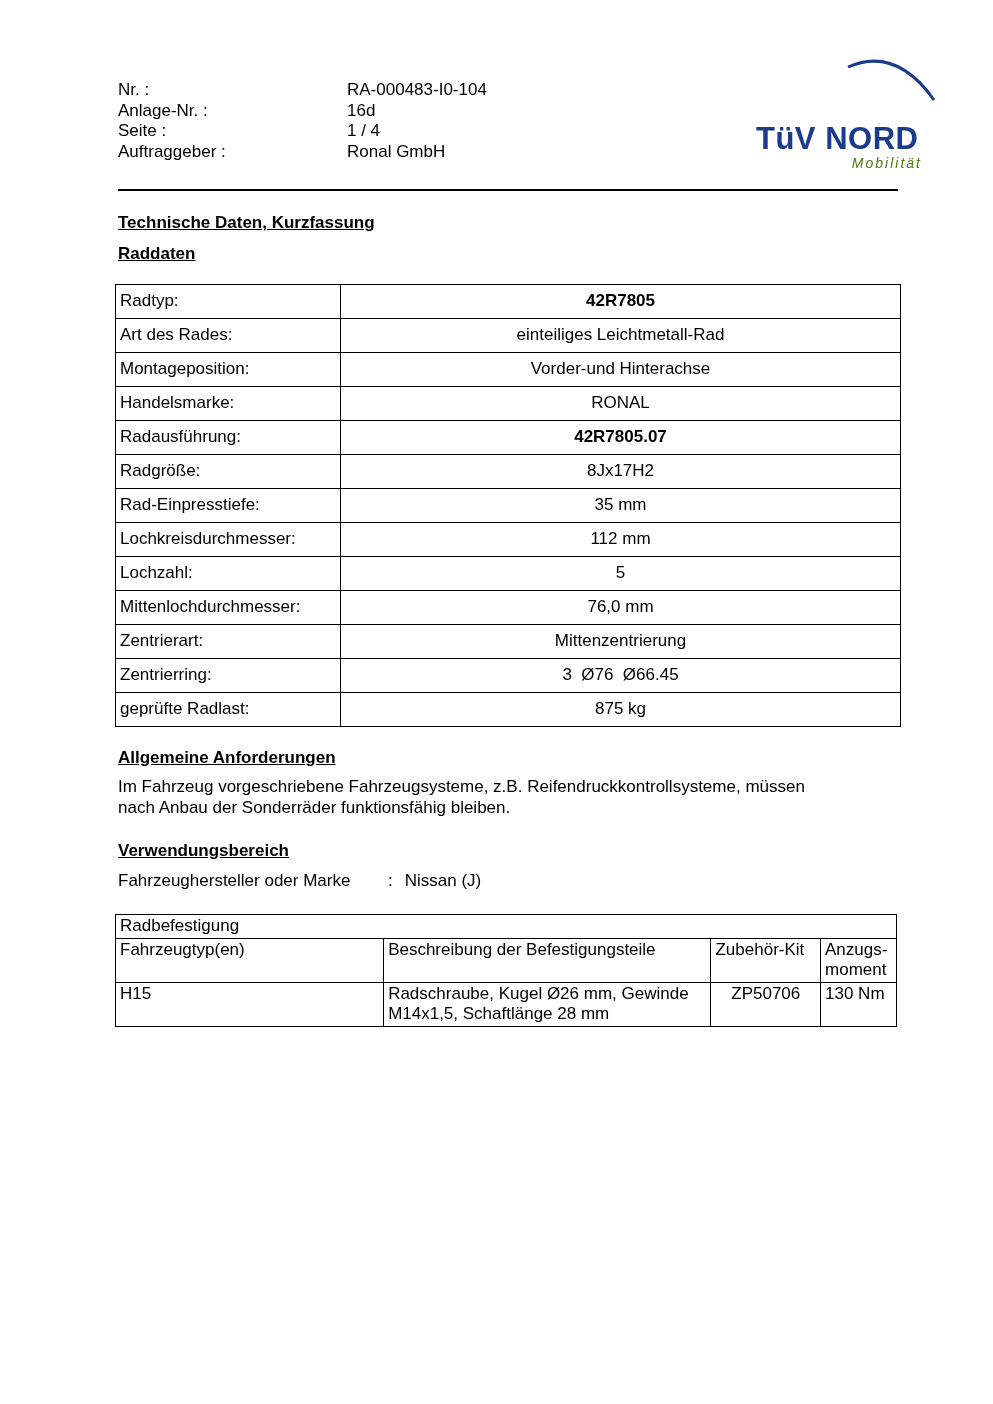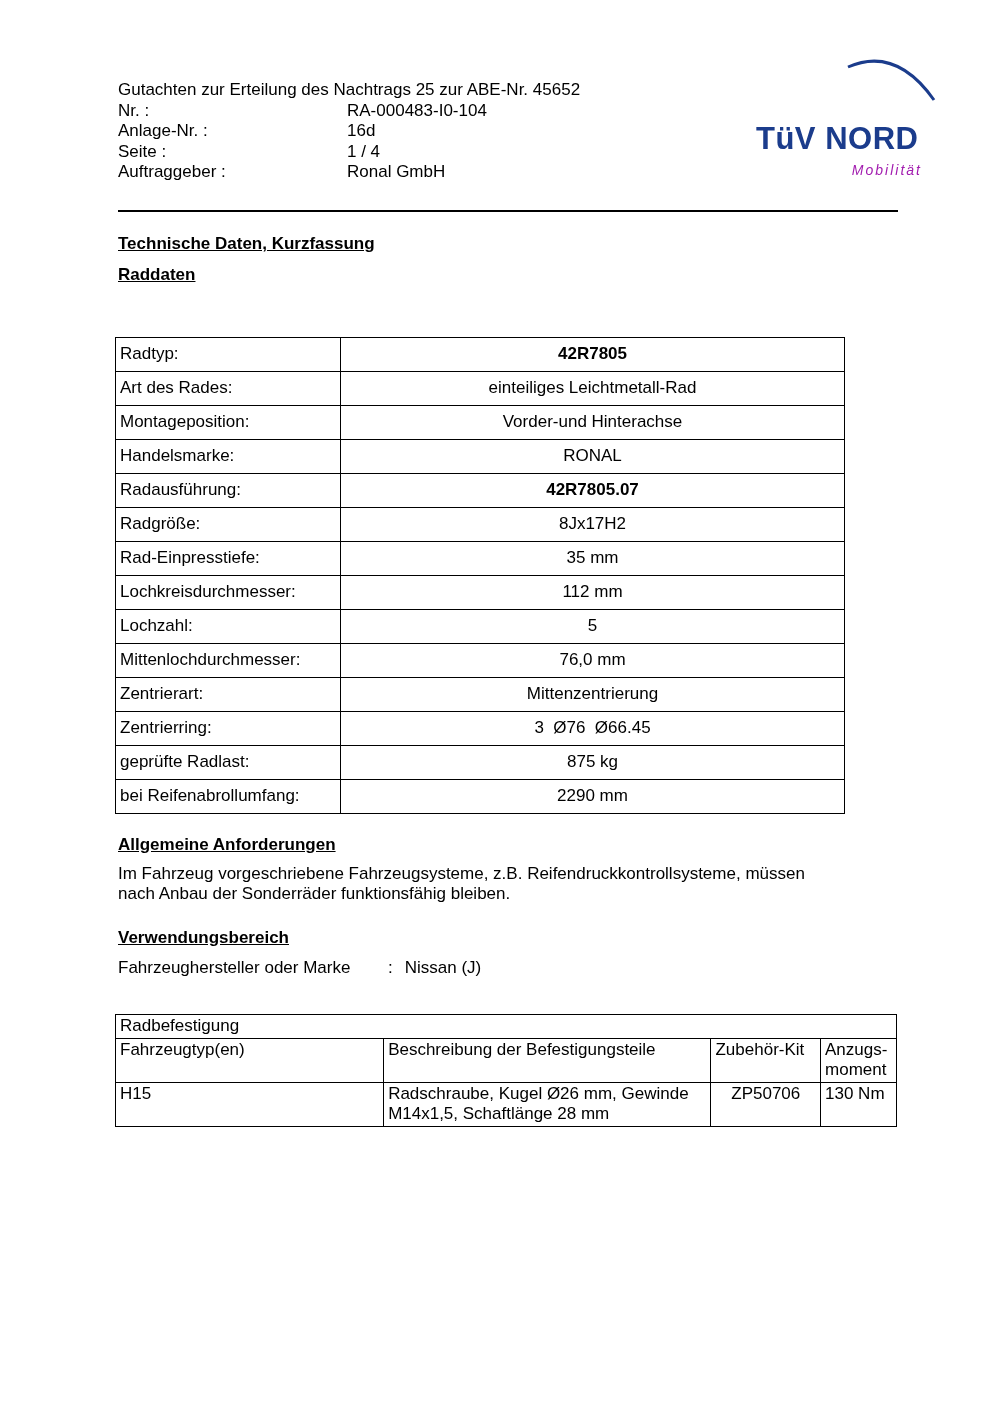--- a/index.html
+++ b/index.html
@@ -24,48 +24,48 @@
 
   .logo { position: absolute; left: 756px; top: 50px; width: 184px; }
   .logo-arc { display: block; }
   .logo-text {
     font-weight: bold; font-size: 31px; line-height: 33px;
     color: #1b3c8c; letter-spacing: 0.5px; margin-top: 20px;
     white-space: nowrap;
   }
   .logo-sub {
     font-style: italic; font-size: 14px; letter-spacing: 2px;
-    color: #a21caf; text-align: right; padding-right: 18px; margin-top: 7px;
+    color: #4d7c0f; text-align: right; padding-right: 18px; 
   }
 
   .rule { border-top: 2px solid #000; margin-top: 27px; width: 780px; }
 
   .sec-heading { margin-top: 21px; }
   .sec-heading span {
     font-weight: bold; text-decoration: underline; line-height: 21px;
   }
   .sec-heading.tight { margin-top: 10px; }
 
   
   table { border-collapse: collapse; }
-  .rd { width: 730px; margin-left: -3px; margin-top: 52px; }
+  .rd { width: 786px; margin-left: -3px; margin-top: 20px; }
   .rd td { border: 1px solid #000; line-height: 20px; padding: 6px 4px 7px 4px; }
   .rd td.lbl { width: 225px; text-align: left; }
   .rd td.val { text-align: center; white-space: pre-wrap; }
   .rd td.val.bold { font-weight: bold; }
 
   .para { margin-top: 9px; line-height: 20.5px; max-width: 690px; }
 
   .vw-line { display: flex; margin-top: 10px; line-height: 20.5px; }
   .vw-label { width: 270px; flex: none; }
   .vw-colon { flex: none; }
   .vw-value { margin-left: 12px; }
 
   
-  .rb { width: 782px; margin-left: -3px; margin-top: 36px; }
+  .rb { width: 782px; margin-left: -3px; margin-top: 22px; }
   .rb td { border: 1px solid #000; padding: 1px 4px 2px 4px; line-height: 20px; vertical-align: top; text-align: left; }
   .rb .c-typ { width: 270px; }
   .rb .c-desc { width: 330px; }
   .rb .c-kit { width: 110px; }
   .rb .c-anz { width: 76px; }
   .rb td.kit-val { text-align: center; }
 
   .footer {
     position: absolute; left: 118px; top: 1341px;
     font-size: 14px; line-height: 17px;
@@ -80,21 +80,20 @@
     <svg class="logo-arc" width="184" height="52" viewBox="0 0 184 52">
       <path d="M 92 17 Q 140 -4 178 50" fill="none" stroke="#1b3c8c" stroke-width="3"></path>
     </svg>
     <div class="logo-text">TüV NORD</div>
     <div class="logo-sub">Mobilität</div>
   </div>
 
   <div class="content">
 
     <div class="hdr">
-      <div class="hdr-title">Gutachten zur Erteilung des Nachtrags 25 zur ABE-Nr. 45652</div>
       <div class="hdr-row">
         <span class="hdr-label">Nr. :</span>
         <span class="hdr-value">RA-000483-I0-104</span>
       </div>
       <div class="hdr-row">
         <span class="hdr-label">Anlage-Nr. :</span>
         <span class="hdr-value">16d</span>
       </div>
       <div class="hdr-row">
         <span class="hdr-label">Seite :</span>
@@ -161,24 +160,20 @@
           <td class="lbl">Zentrierart:</td>
           <td class="val">Mittenzentrierung</td>
         </tr>
         <tr>
           <td class="lbl">Zentrierring:</td>
           <td class="val">3  Ø76  Ø66.45</td>
         </tr>
         <tr>
           <td class="lbl">geprüfte Radlast:</td>
           <td class="val">875 kg</td>
-        </tr>
-        <tr>
-          <td class="lbl">bei Reifenabrollumfang:</td>
-          <td class="val">2290 mm</td>
         </tr>
       </tbody>
     </table>
 
     <div class="sec-heading" style="margin-top:20px;">
       <span>Allgemeine Anforderungen</span>
     </div>
     <div class="para">Im Fahrzeug vorgeschriebene Fahrzeugsysteme, z.B. Reifendruckkontrollsysteme, müssen nach Anbau der Sonderräder funktionsfähig bleiben.</div>
 
     <div class="sec-heading" style="margin-top:22px;">

